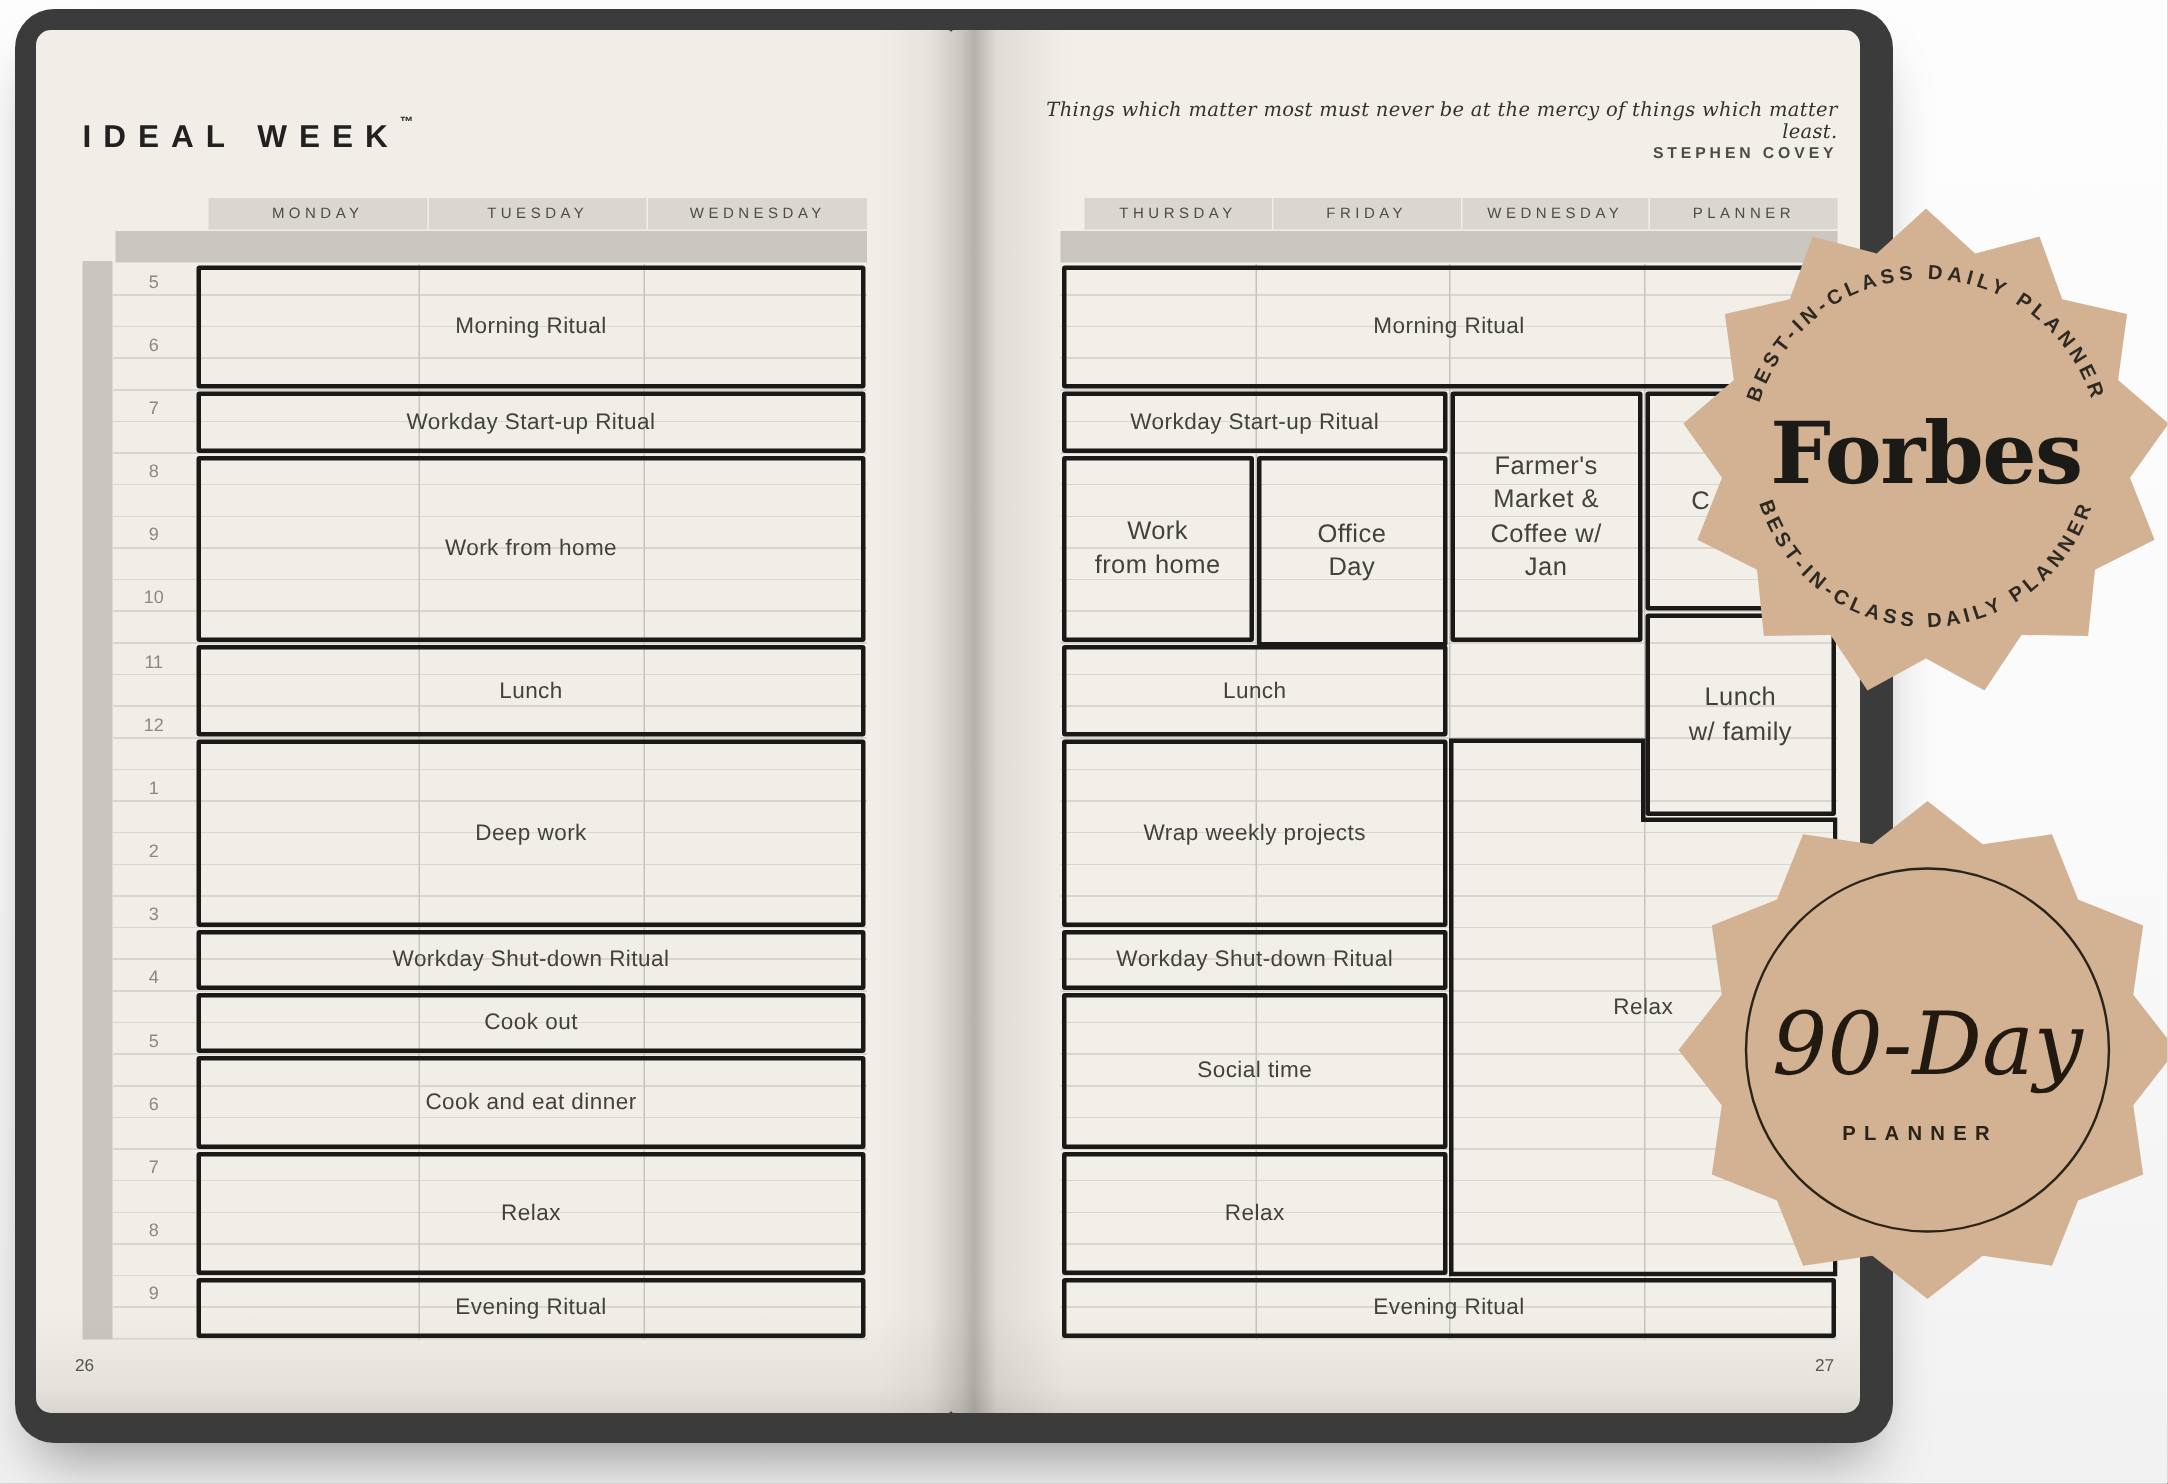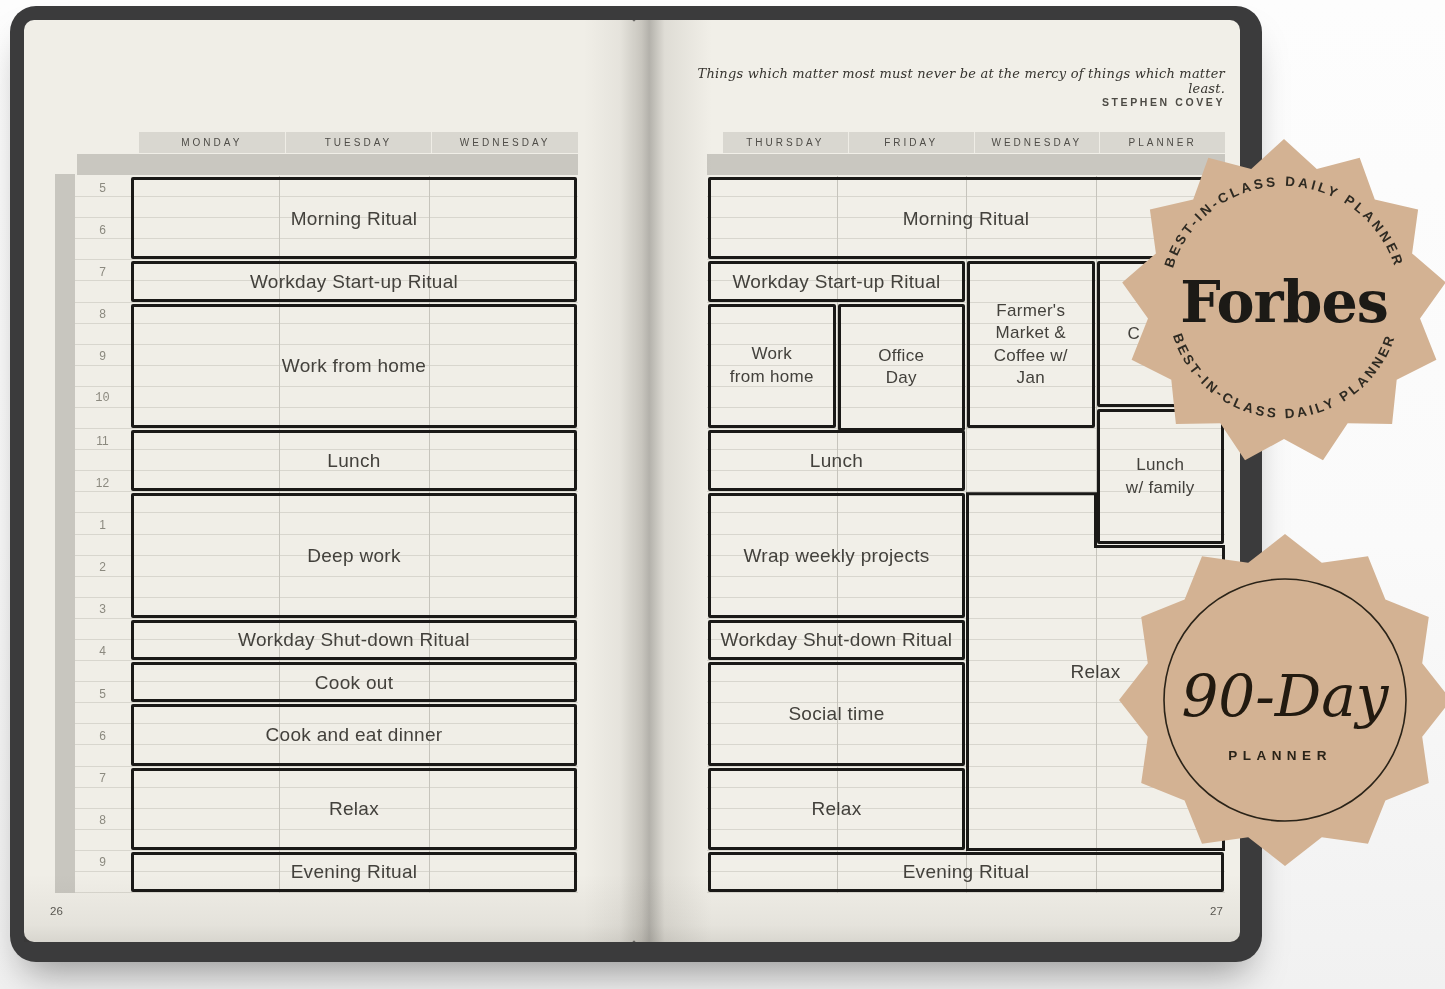--- a/index.html
+++ b/index.html
@@ -68,21 +68,21 @@
   .grid{
     position:absolute;top:176px;height:717px;z-index:1;
     background:repeating-linear-gradient(to bottom,transparent 0px,transparent 20.1px,#d8d6ce 20.1px,#d8d6ce 21.09px);
   }
   .grid-left{left:130px;width:448px;}
   .grid-right{left:707px;width:518px;}
   .vline{position:absolute;top:0;bottom:0;width:1px;background:#c6c4bc;z-index:0;}
   .block{
     position:absolute;box-sizing:border-box;border:3px solid var(--ink);border-radius:2px;
     display:flex;align-items:center;justify-content:center;text-align:center;
-    white-space:pre-line;font-size:19px;line-height:1.32;color:var(--hand);
+    white-space:pre-line;font-size:15px;line-height:1.32;color:var(--hand);
     letter-spacing:.3px;z-index:2;
   }
   .block.narrow{font-size:17px;}
   .block.left-align{justify-content:flex-start;padding-left:28px;}
   .block.label-only{border:none;background:transparent;}
   .lshape{position:absolute;left:0;top:0;z-index:2;pointer-events:none;}
   .pagenum{position:absolute;font-size:11.5px;color:#5a5852;z-index:2;}
   .pn-left{left:50px;top:905px;}
   .pn-right{left:1210px;top:905px;}
   .badge{position:absolute;z-index:10;}
@@ -108,20 +108,21 @@
 </style>
 </head>
 <body>
 
 <div class="stage">
 
   <div class="cover"></div>
   <div class="page left"></div>
   <div class="page right"></div>
 
+  <div class="title"><span>IDEAL WEEK</span><sup>™</sup></div>
 
   <div class="quote">Things which matter most must never be at the mercy of things which matter least.</div>
   <div class="quote-author">STEPHEN COVEY</div>
 
   <div class="dayhead dayhead-left" id="dhL">
       <div class="daycell">MONDAY</div>
       <div class="daycell">TUESDAY</div>
       <div class="daycell">WEDNESDAY</div>
     </div>
   <div class="dayhead dayhead-right" id="dhR">
@@ -133,21 +134,21 @@
   <div class="subband subband-left"></div>
   <div class="subband subband-right"></div>
 
   <div class="timestrip"></div>
   <div class="timecol" id="timecol">
       <div class="hourlab" style="top: 1px;">5</div>
       <div class="hourlab" style="top: 43.18px;">6</div>
       <div class="hourlab" style="top: 85.36px;">7</div>
       <div class="hourlab" style="top: 127.54px;">8</div>
       <div class="hourlab" style="top: 169.72px;">9</div>
-      <div class="hourlab" style="top: 211.9px; font-family: Liberation Mono, monospace;">10</div>
+      <div class="hourlab" style="top: 211.9px;">10</div>
       <div class="hourlab" style="top: 254.08px;">11</div>
       <div class="hourlab" style="top: 296.26px;">12</div>
       <div class="hourlab" style="top: 338.44px;">1</div>
       <div class="hourlab" style="top: 380.62px;">2</div>
       <div class="hourlab" style="top: 422.8px;">3</div>
       <div class="hourlab" style="top: 464.98px;">4</div>
       <div class="hourlab" style="top: 507.16px;">5</div>
       <div class="hourlab" style="top: 549.34px;">6</div>
       <div class="hourlab" style="top: 591.52px;">7</div>
       <div class="hourlab" style="top: 633.7px;">8</div>

